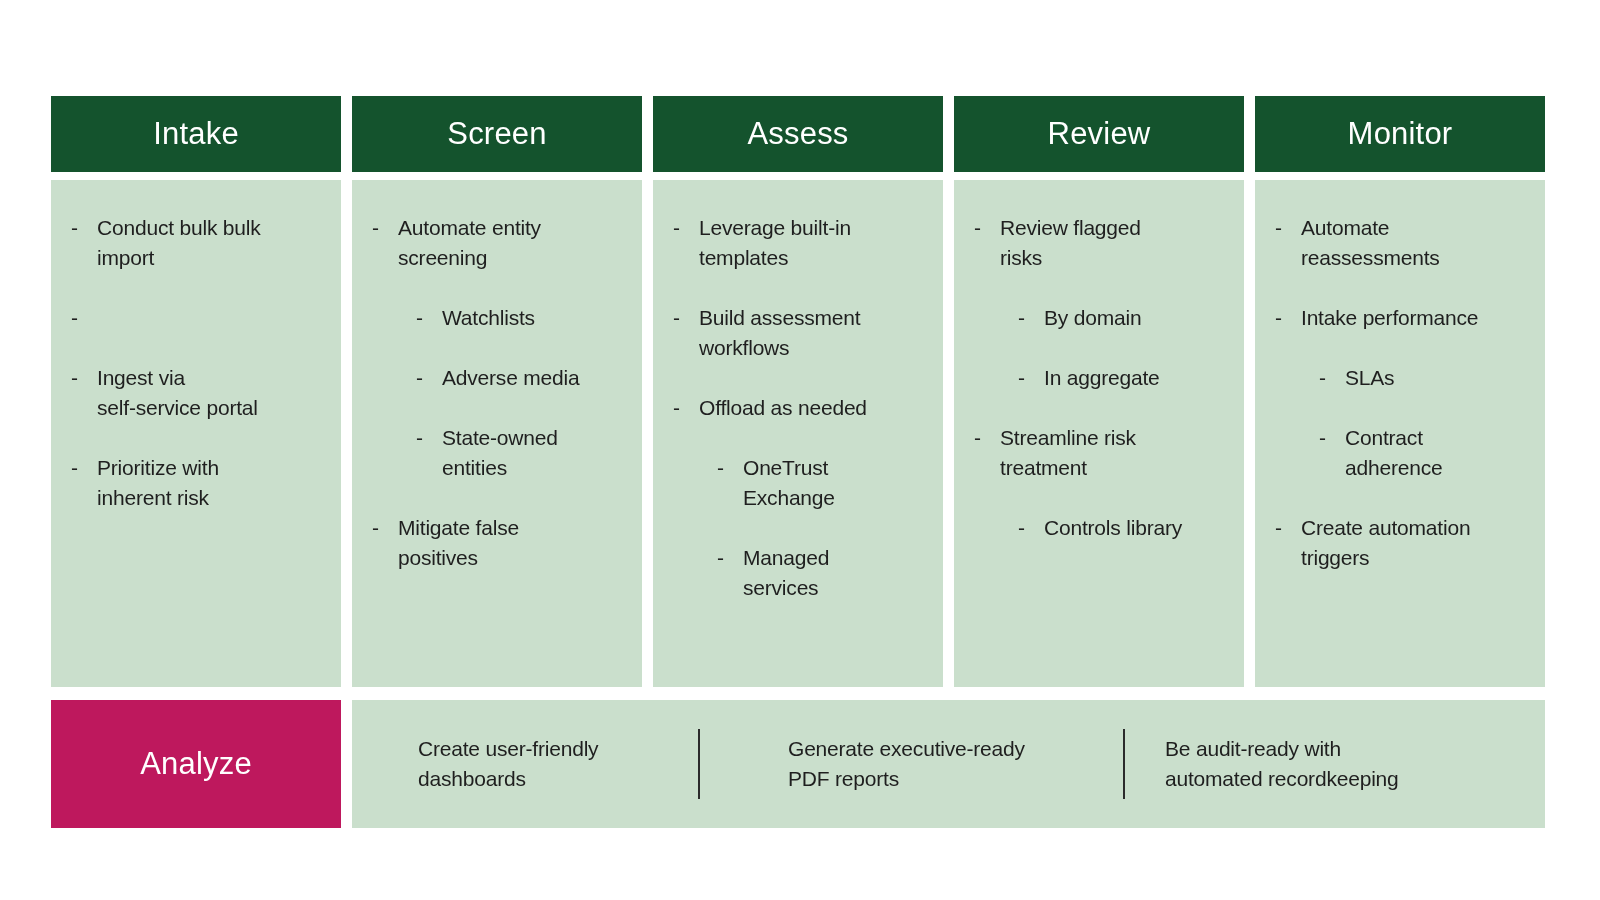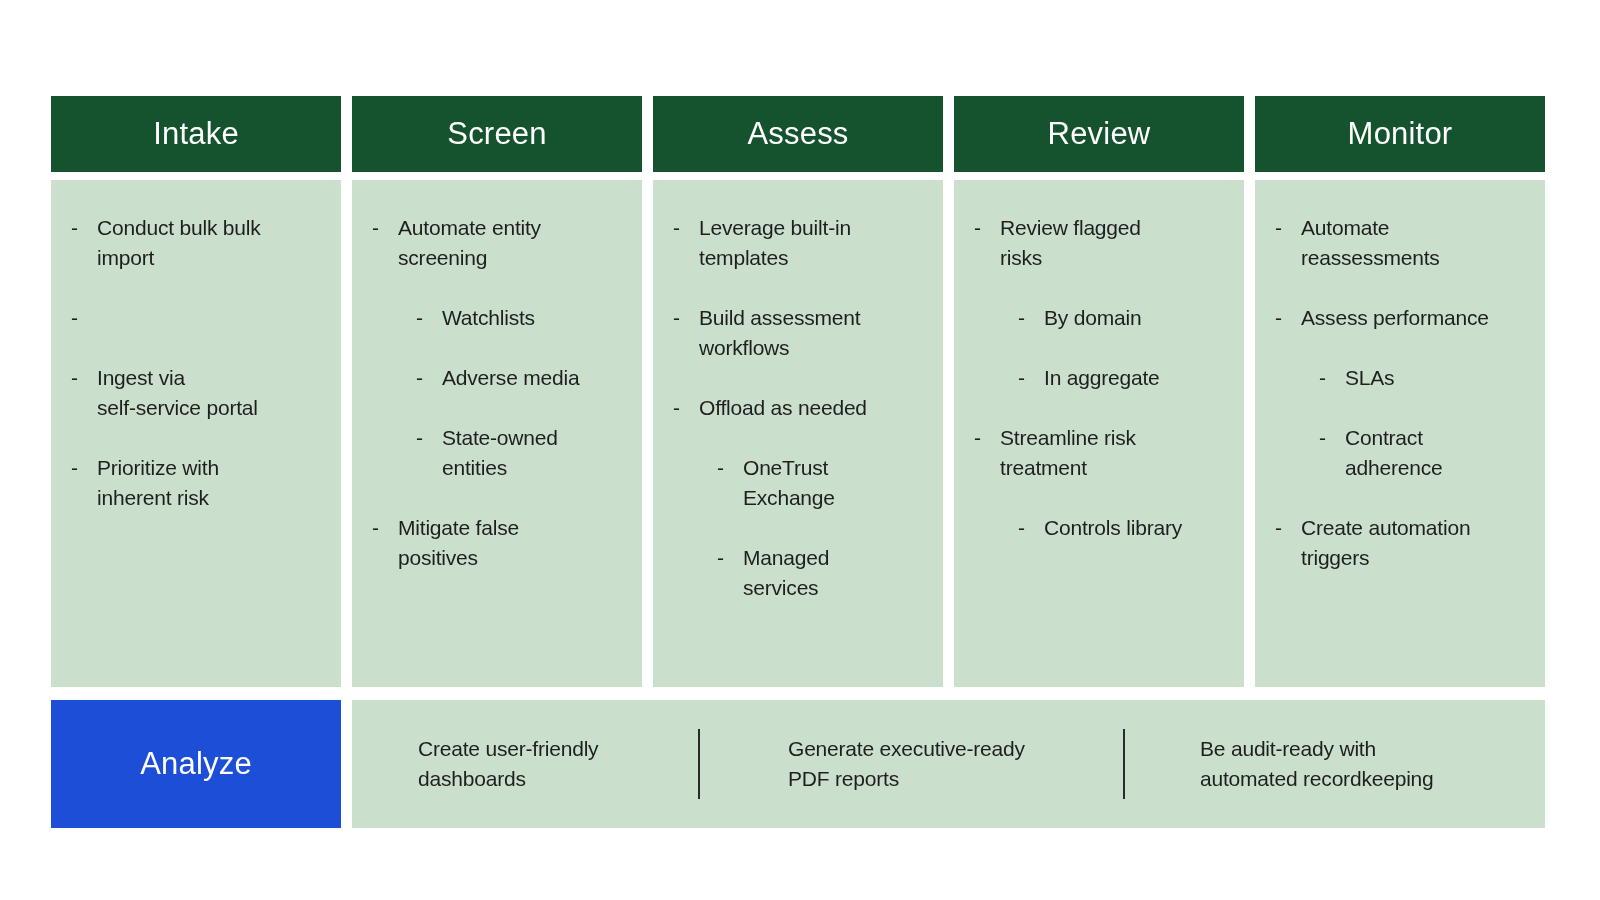--- a/index.html
+++ b/index.html
@@ -44,21 +44,21 @@
   }
   .item .dash {
     width: 26px;
     flex: 0 0 auto;
   }
   .item.sub { margin-left: 44px; }
   .item .txt { white-space: pre-line; }
 
   .analyze {
     width: 290px; flex: 0 0 auto;
-    background: #1d4ed8;
+    background: #be185d;
     color: #ffffff;
     display: flex; align-items: center; justify-content: center;
     font-size: 31px;
     letter-spacing: 0.2px;
   }
   .footer-bar {
     flex: 1;
     background: #cadfcc;
     display: flex;
     align-items: stretch;
@@ -66,21 +66,21 @@
     font-size: 21px;
     line-height: 30px;
     letter-spacing: -0.2px;
   }
   .footer-cell {
     display: flex; align-items: center;
   }
   .footer-cell .txt { white-space: pre-line; }
   .footer-cell.c1 { width: 346px; padding-left: 66px; }
   .footer-cell.c2 { width: 423px; padding-left: 88px; }
-  .footer-cell.c3 { flex: 1; padding-left: 55px; margin-left: 20px; }
+  .footer-cell.c3 { flex: 1; padding-left: 40px; }
   .vdivider {
     width: 2px;
     height: 70px;
     align-self: center;
     background: #2b2b2b;
     flex: 0 0 auto;
   }
 </style>
 </head>
 <body>
@@ -197,21 +197,21 @@
     </div>
 
     <div class="col panel">
       <div class="item">
         <span class="dash">-</span>
         <span class="txt">Automate
 reassessments</span>
       </div>
       <div class="item">
         <span class="dash">-</span>
-        <span class="txt">Assess performance</span>
+        <span class="txt">Intake performance</span>
       </div>
       <div class="item sub">
         <span class="dash">-</span>
         <span class="txt">SLAs</span>
       </div>
       <div class="item sub">
         <span class="dash">-</span>
         <span class="txt">Contract
 adherence</span>
       </div>

